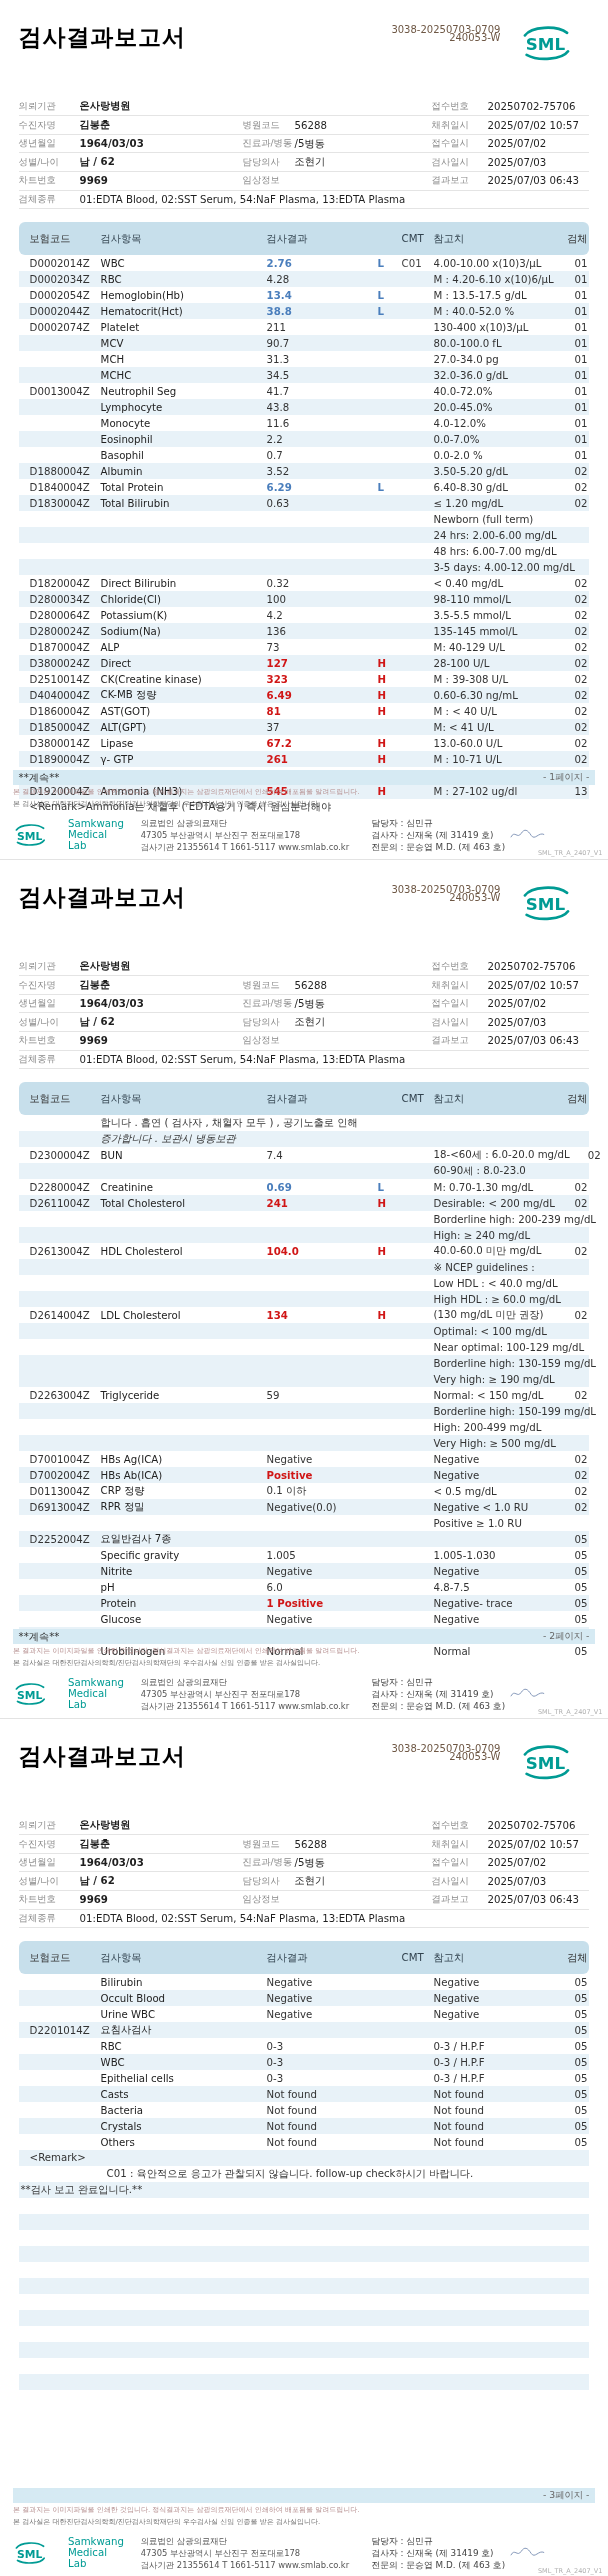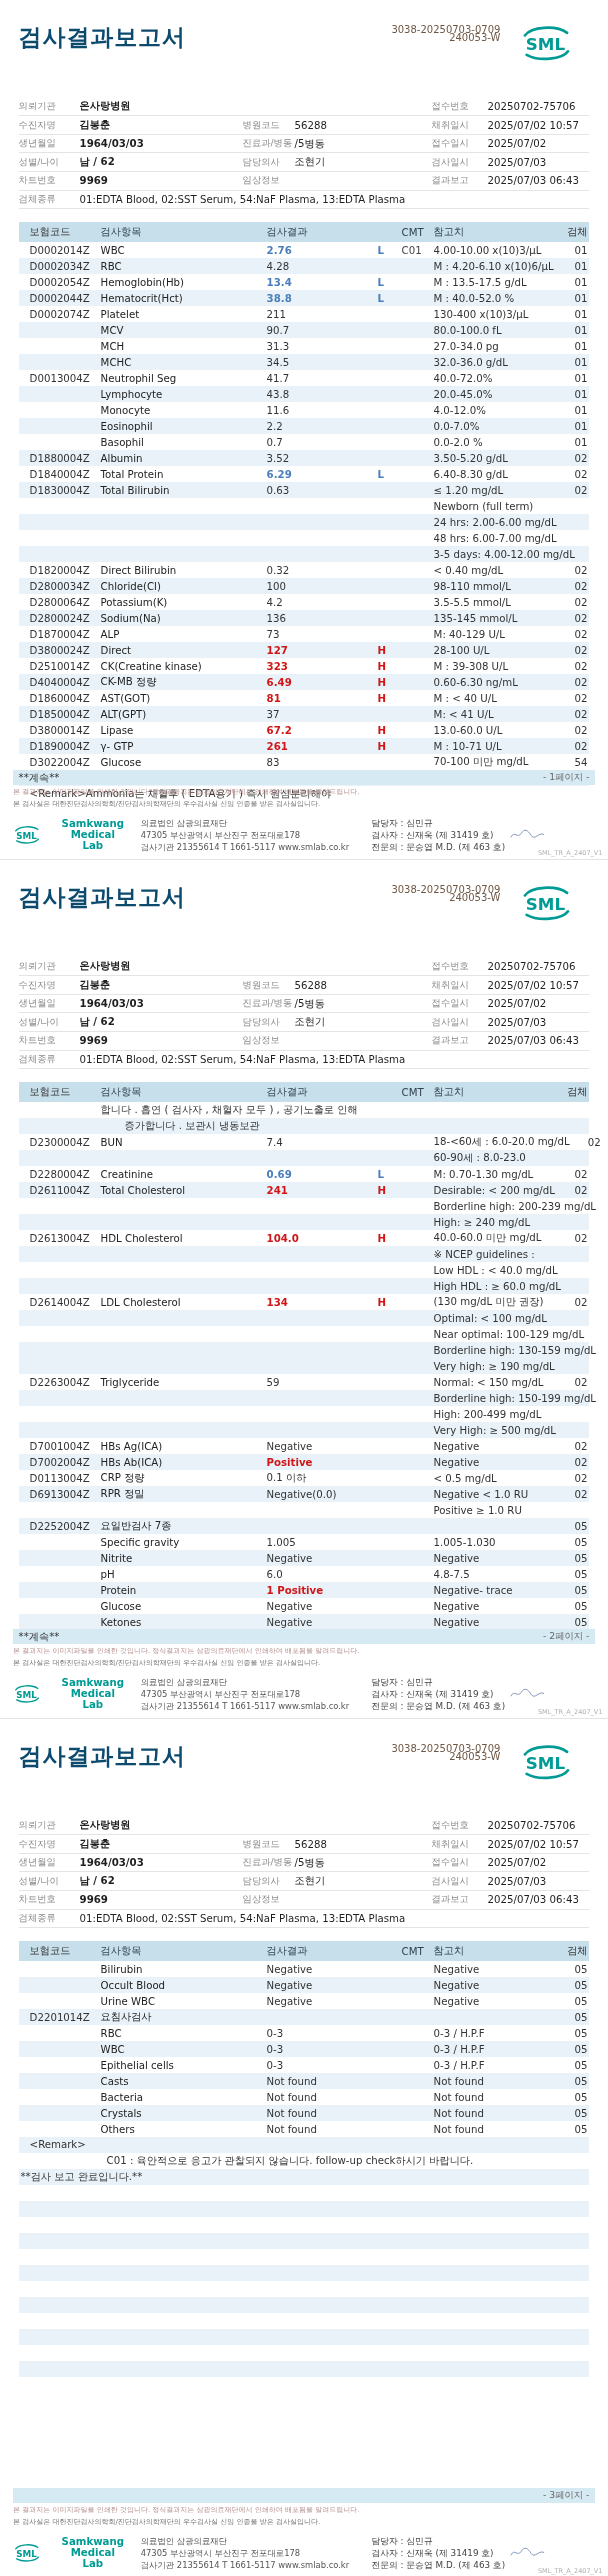--- a/index.html
+++ b/index.html
@@ -2,38 +2,38 @@
 <html style="font-size:15px"><head>
 <meta charset="utf-8">
 <style>
   html,body{margin:0;padding:0;background:#fff;}
   body{width:608px;font-family:"DejaVu Sans","Liberation Sans",sans-serif;color:#222;}
   .page{width:608px;height:859px;position:relative;overflow:hidden;background:#fff;box-sizing:border-box;padding:0 18.6px;}
   .page + .page{border-top:0.9px solid #e3e3e3;}
 
   
   .hdr{position:relative;height:72px;padding-top:22px;}
-  .title{font-size:23px;font-weight:bold;color:#0c4a6e;letter-spacing:0.9px;}
+  .title{font-size:23px;font-weight:bold;color:#000000;letter-spacing:0.9px;}
   .doccode{position:absolute;top:26px;right:89px;font-size:10px;line-height:8.4px;color:#6e5744;text-align:right;}
   .logo-sm{position:absolute;top:24px;right:16.7px;width:54px;height:37px;}
 
   
   .info{margin-top:3.7px;}
   .irow{display:grid;grid-template-columns:61px 163px 52px 137px 56px 1fr;align-items:center;
         height:17.6px;border-bottom:0.9px solid #e4e4e4;font-size:10.2px;}
   .irow .lab{color:#8a8a8a;font-size:9.3px;}
   .irow .val{color:#1f1f1f;white-space:nowrap;}
   .irow .b{font-weight:bold;}
   .span24{grid-column:2/5;font-family:Liberation Serif, serif;}
   .span26{grid-column:2/7;}
 
   
   .table{margin-top:13px;}
   .thead{display:grid;grid-template-columns:82px 166px 111px 24px 32px 1fr 33px;
-         background:#c7dfeb;height:20px;align-items:center;font-size:10.2px;color:#31424e;}
+         background:#c7dfeb;height:33px;align-items:center;font-size:10.2px;color:#31424e;border-radius:6px;}
   .trow{display:grid;grid-template-columns:82px 166px 111px 24px 32px 1fr 33px;
         height:16px;align-items:center;font-size:10.2px;background:#fff;}
   .trow.alt{background:#e8f2f8;}
   .cell{white-space:nowrap;overflow:visible;}
   .c-code{padding-left:11px;color:#333;}
   .thead .c-code{padding-left:11px;}
   .c-res{color:#333;}
   .c-res.low{color:#4a7ebc;font-weight:bold;}
   .c-res.high{color:#d01616;font-weight:bold;}
   .c-flag{font-weight:bold;text-align:left;}
@@ -49,21 +49,21 @@
   .pfoot{position:absolute;left:0;right:0;bottom:5.6px;padding:0 13px;}
   .contbar{background:#d6eaf3;height:15px;display:flex;align-items:center;justify-content:space-between;
            font-size:10.2px;color:#333;padding:0 5.6px;}
   .contbar .pageno{color:#666;font-size:9.3px;}
   .fineprint{font-size:7px;line-height:8.4px;margin-top:3px;}
   .fp1{color:#b48d8d;}
   .fp2{color:#6f6f6f;}
   .orgblock{display:flex;margin-top:9.3px;align-items:flex-start;}
   .logo-big{width:111px;display:flex;align-items:center;}
   .logo-big svg{width:48px;height:35px;}
-  .logoname{color:#009b94;font-weight:bold;font-size:10.2px;line-height:11px;margin-left:21px;text-align:center;}
+  .logoname{color:#009b94;font-weight:normal;font-size:10.2px;line-height:11px;margin-left:21px;}
   .orgmid{font-size:8.4px;color:#555;line-height:12px;margin-left:16.7px;width:214px;}
   .orgright{font-size:8.8px;color:#444;line-height:12px;margin-left:16.7px;position:relative;}
   .sig{position:absolute;right:-41px;top:10.2px;width:37px;height:13px;}
   .formcode{position:absolute;right:5.6px;bottom:-3.7px;font-size:6.5px;color:#b0b0b0;}
 </style>
 </head>
 <body>
 
 <div id="pages">
   <div class="page">
@@ -547,21 +547,21 @@
         <span class="cell c-code">보험코드</span>
         <span class="cell">검사항목</span>
         <span class="cell">검사결과</span>
         <span class="cell"></span>
         <span class="cell">CMT</span>
         <span class="cell">참고치</span>
         <span class="cell c-spec">검체</span>
       </div>
       <div class="t-body">
           <div class="trow textrow"><span class="free" style="padding-left: 82px;">합니다 . 흡연 ( 검사자 , 채혈자  모두 ) , 공기노출로  인해</span></div>
-          <div class="trow alt textrow"><span class="free" style="padding-left: 106px;">증가합니다 . 보관시  냉동보관</span></div>
+          <div class="trow alt textrow"><span class="free" style="padding-left: 82px; font-style: italic;">증가합니다 . 보관시  냉동보관</span></div>
           <div class="trow">
             <span class="cell c-code">D2300004Z</span>
             <span class="cell">BUN</span>
             <span class="cell c-res">7.4</span>
             <span class="cell c-flag"></span>
             <span class="cell c-cmt"></span>
             <span class="cell c-ref">18-&lt;60세 : 6.0-20.0 mg/dL</span>
             <span class="cell c-spec">02</span>
           </div>
           <div class="trow alt">

